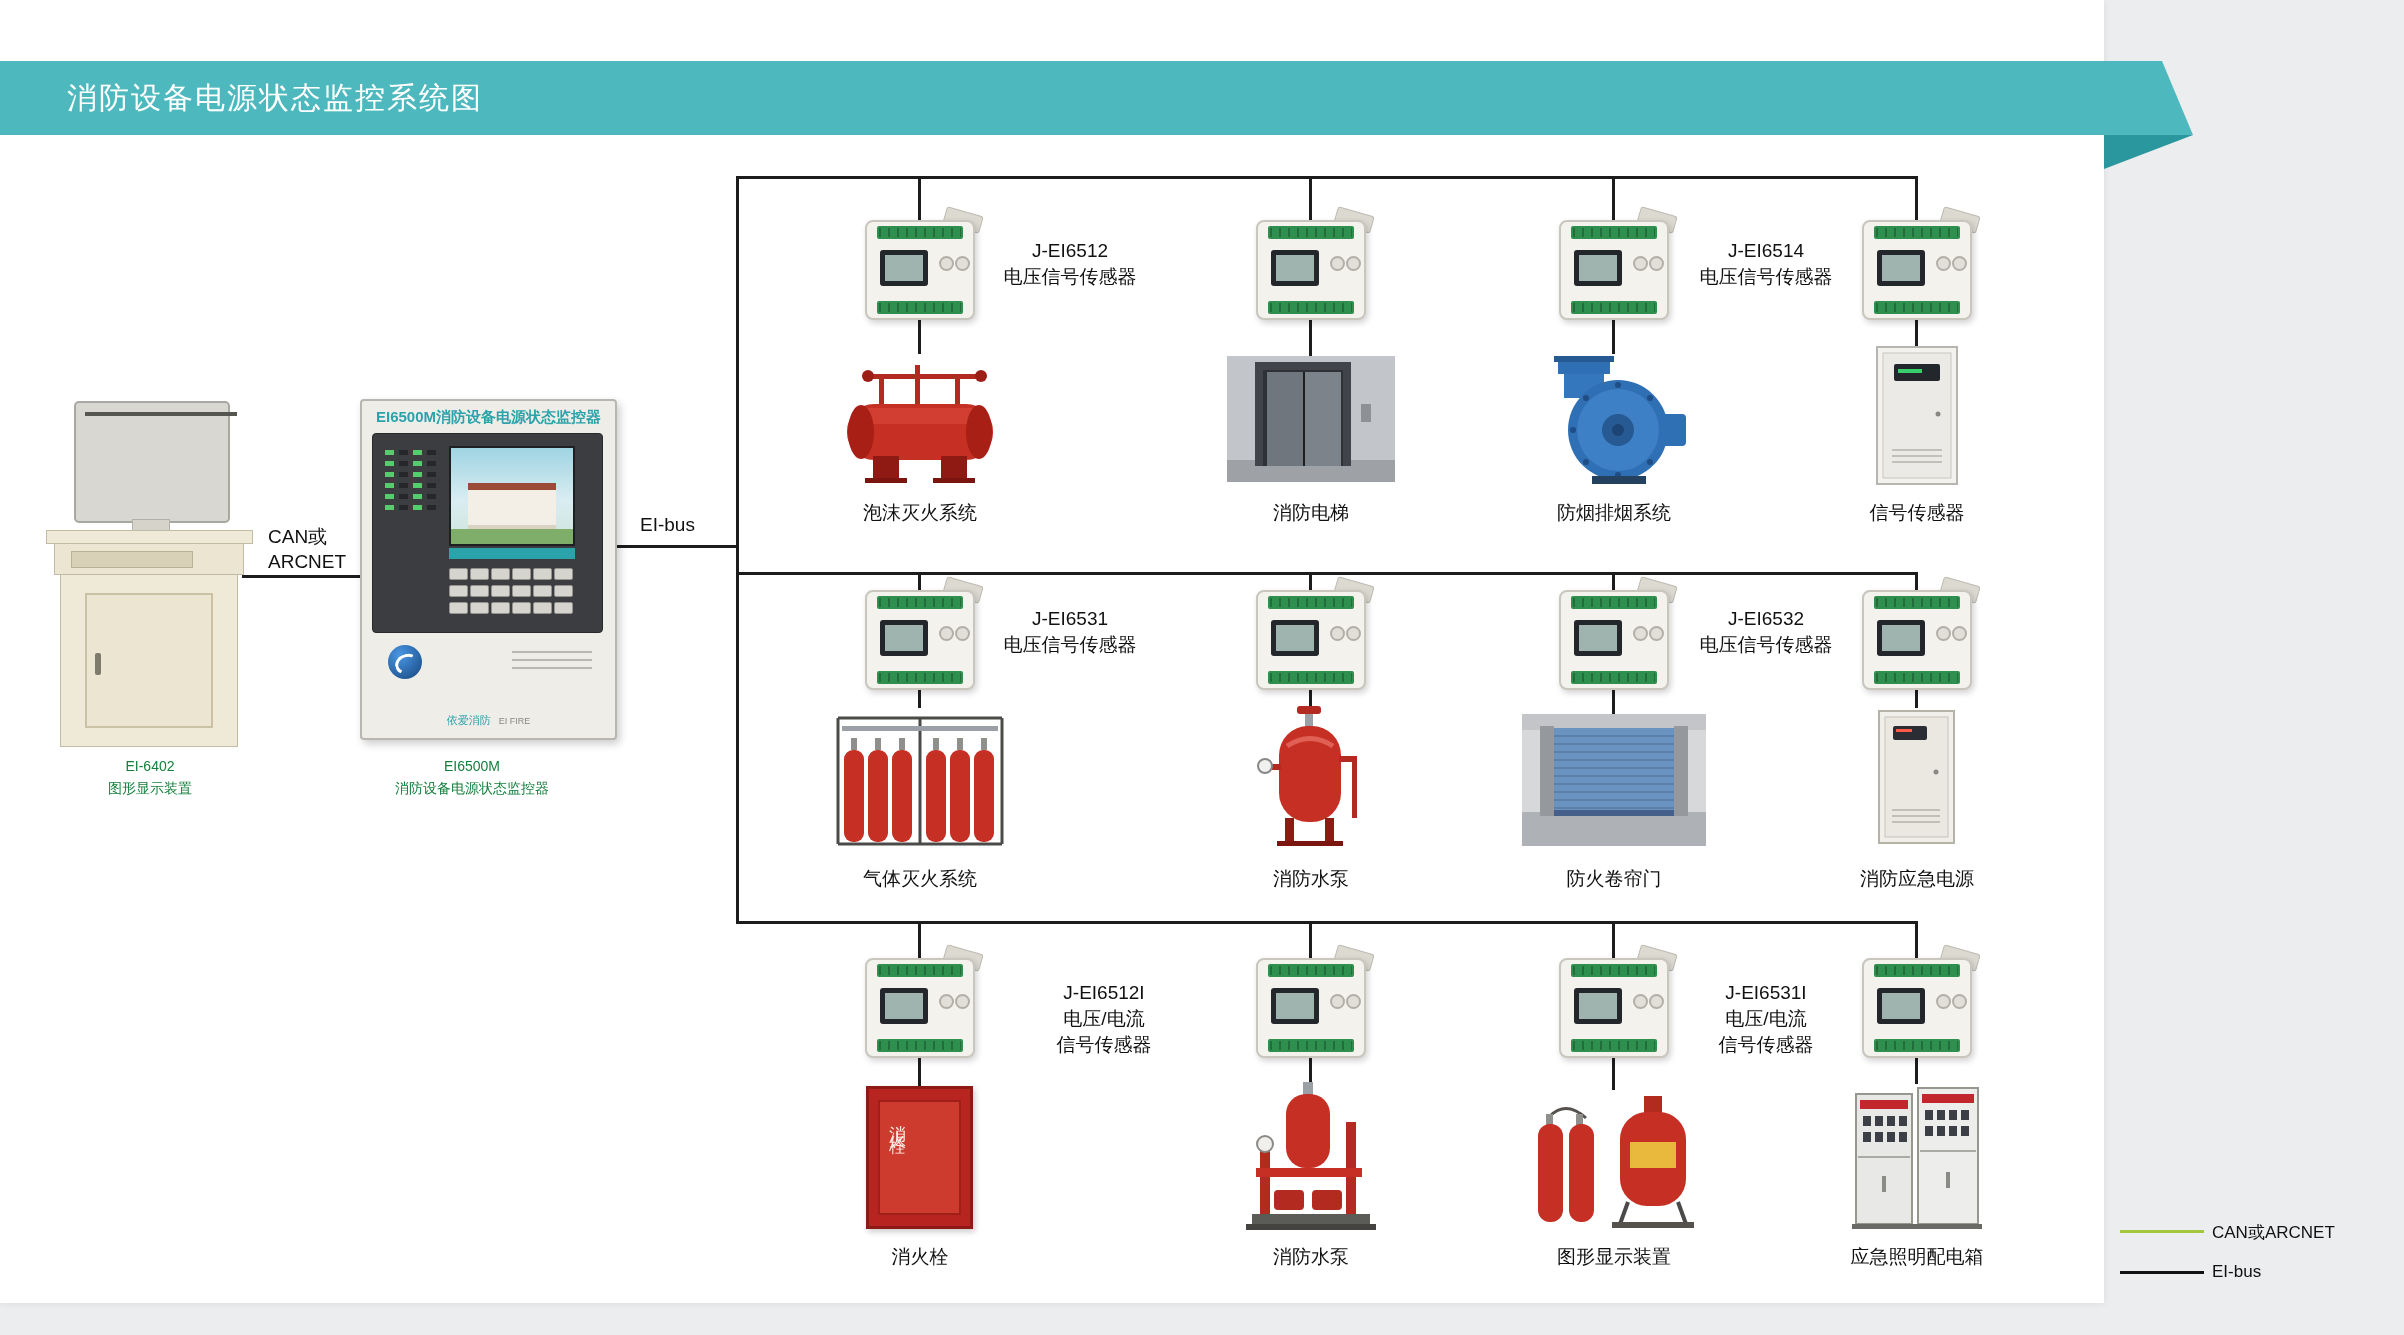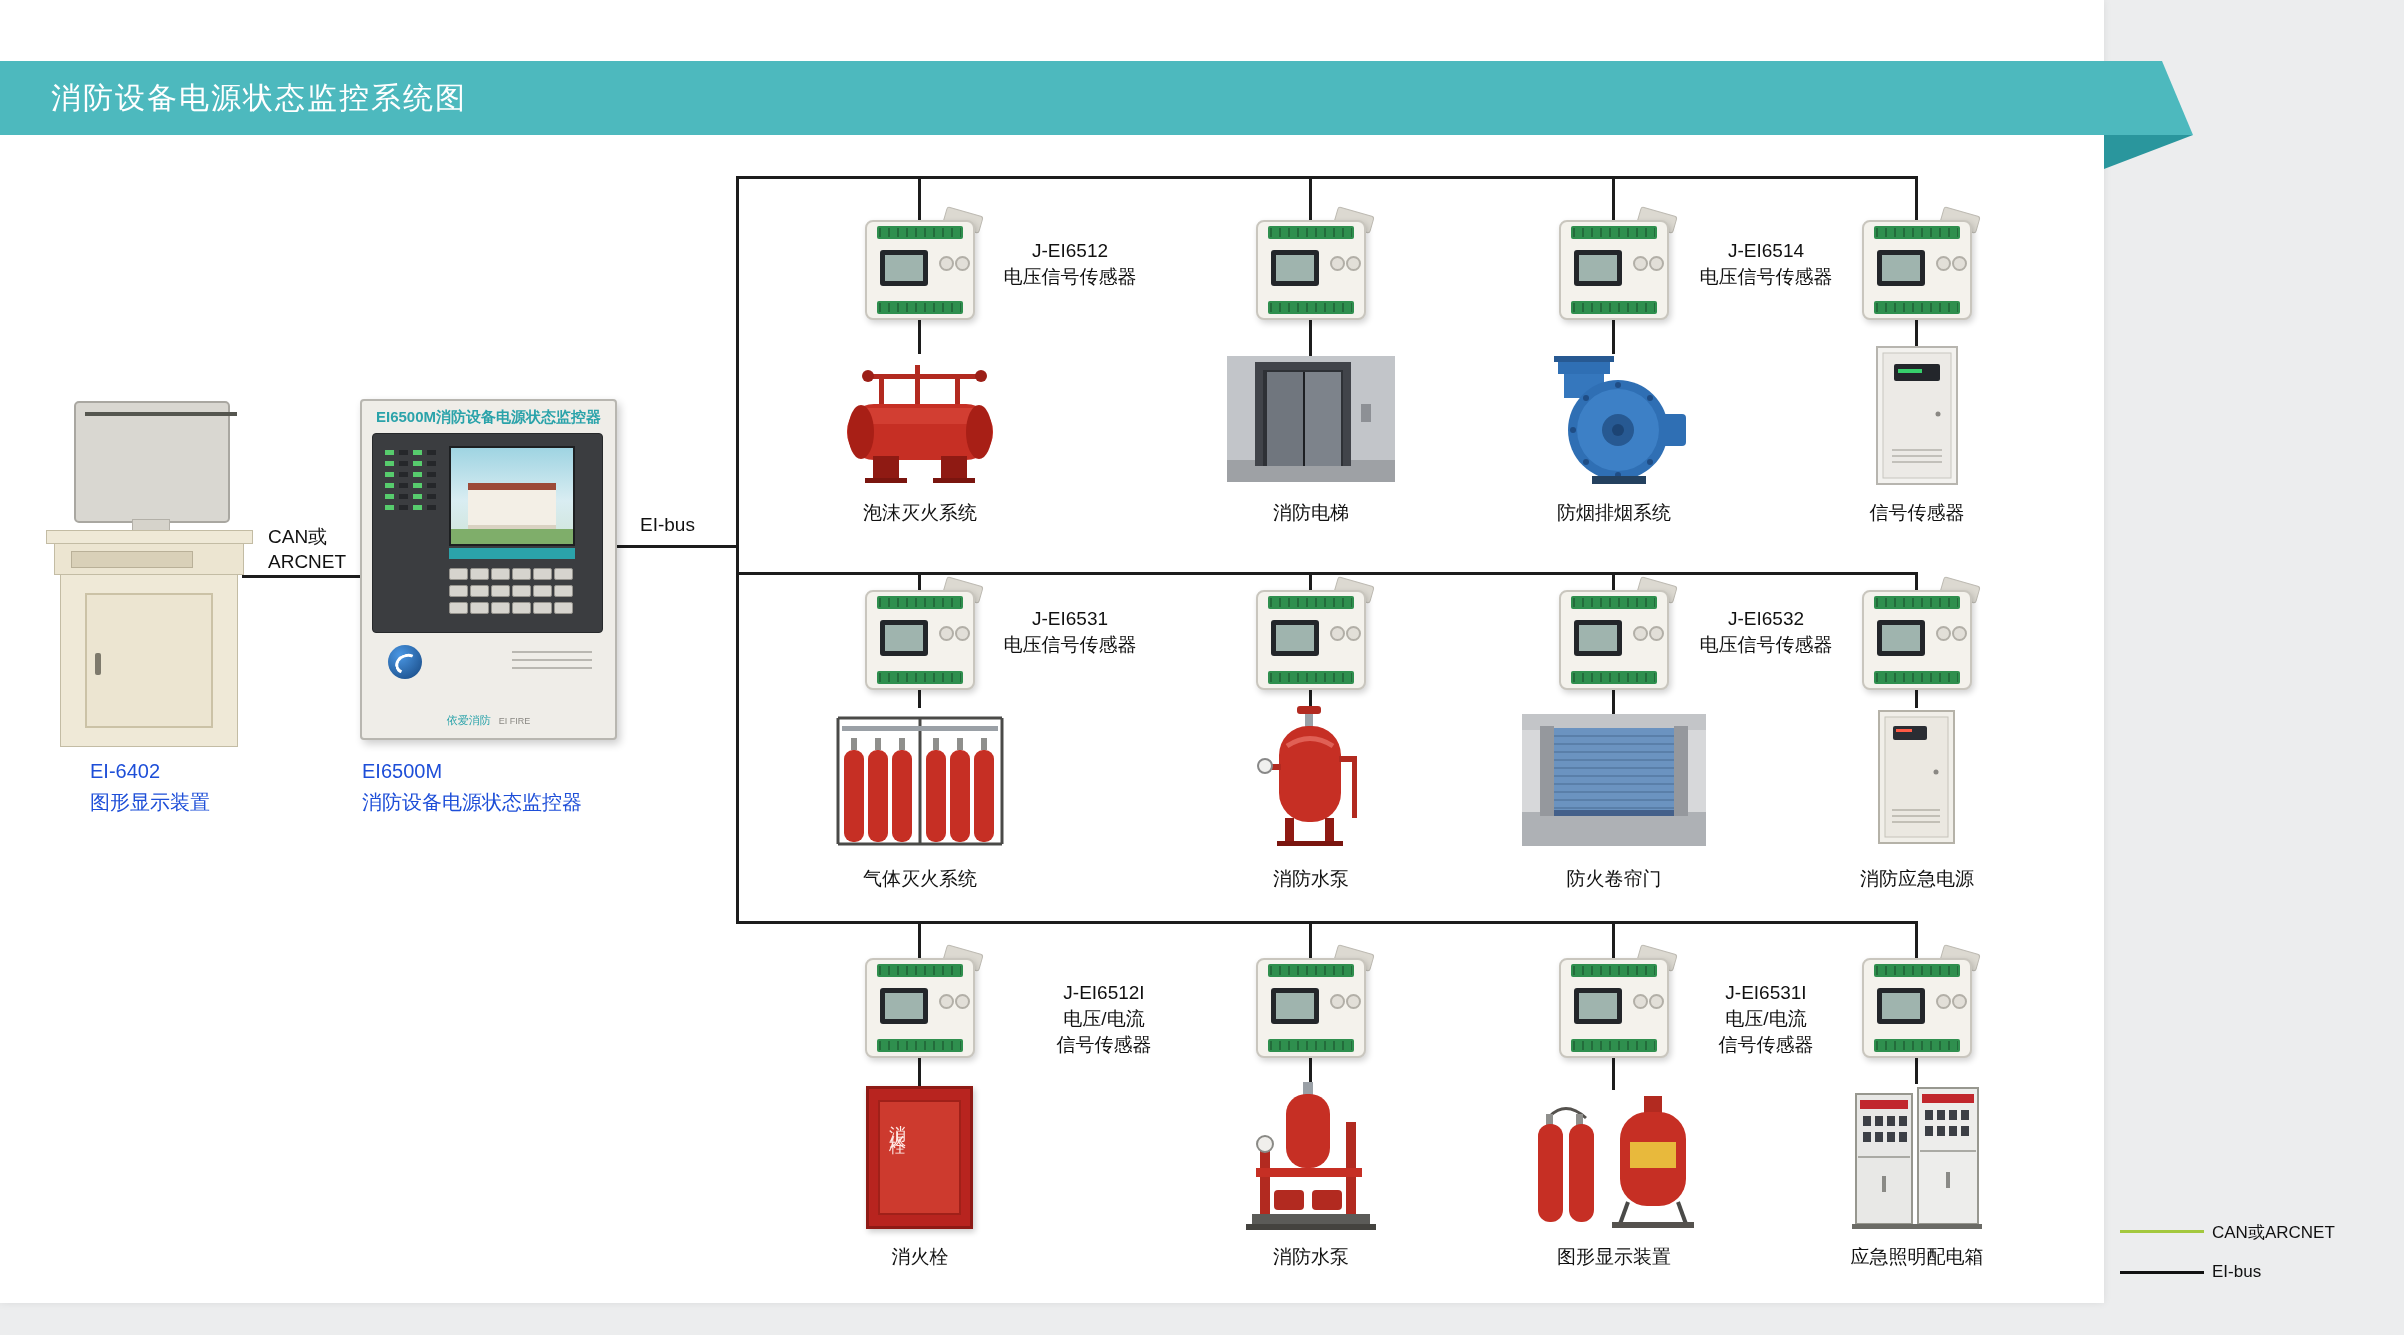--- a/index.html
+++ b/index.html
@@ -21,21 +21,21 @@
   .banner-fold { position:absolute; left:2104px; top:135px; width:0; height:0;
                  border-top:34px solid #2a969d; border-right:89px solid transparent; }
 
   
   .wh,.wv { position:absolute; background:#1c1c1c; }
   .wh { height:3px; } .wv { width:3px; }
 
   
   .caption { position:absolute; transform:translateX(-50%); font-size:19px; white-space:nowrap; color:#111; }
   .slabel  { position:absolute; transform:translateX(-50%); font-size:19px; line-height:1.38; text-align:center; color:#111; white-space:nowrap; }
-  .devlabel{ position:absolute; transform:translateX(-50%); font-size:20px; line-height:1.55; text-align:left; color:#1d4ed8; white-space:nowrap; }
+  .devlabel{ position:absolute; transform:translateX(-50%); font-size:14px; line-height:1.55; text-align:center; color:#15803d; white-space:nowrap; }
   .wirelabel { position:absolute; font-size:19px; line-height:1.3; color:#111; white-space:nowrap; }
 
   
   .sensor { position:absolute; width:110px; height:100px; }
   .s-fin  { position:absolute; right:-7px; top:-9px; width:36px; height:16px; background:#dcd9d1; border:1px solid #bdbab2; transform:rotate(16deg); border-radius:3px; }
   .s-body { position:absolute; inset:0; background:#f4f2ec; border:2px solid #c9c6be; border-radius:8px; box-shadow:2px 3px 6px rgba(0,0,0,.18); }
   .s-term { position:absolute; left:10px; right:10px; height:13px; background:#2f8f4e; border-radius:2px; }
   .s-term.top { top:4px; } .s-term.bot { bottom:4px; }
   .s-term:before { content:""; position:absolute; inset:2px;
                    background:repeating-linear-gradient(90deg,#236c3b 0 2px,transparent 2px 9px); }
@@ -88,21 +88,21 @@
 
   
   .legend-line { position:absolute; height:3px; width:84px; }
   .legend-text { position:absolute; font-size:17px; color:#111; white-space:nowrap; }
 </style>
 </head>
 <body>
 
 <div class="panel"></div>
 
-<div class="banner" style="background: rgb(77, 185, 190);">
+<div class="banner" style="background: rgb(77, 185, 190); padding-left: 16px;">
   <span class="banner-title">消防设备电源状态监控系统图</span>
 </div>
 <div class="banner-fold"></div>
 
 <div class="wh" style="left:242px;top:575px;width:120px"></div>
 <div class="wh" style="left:613px;top:545px;width:126px"></div>
 <div class="wv" style="left:736px;top:176px;height:748px"></div>
 <div class="wh" style="left:736px;top:176px;width:1182px"></div>
 <div class="wh" style="left:736px;top:572px;width:1182px"></div>
 <div class="wh" style="left:736px;top:921px;width:1182px"></div>

